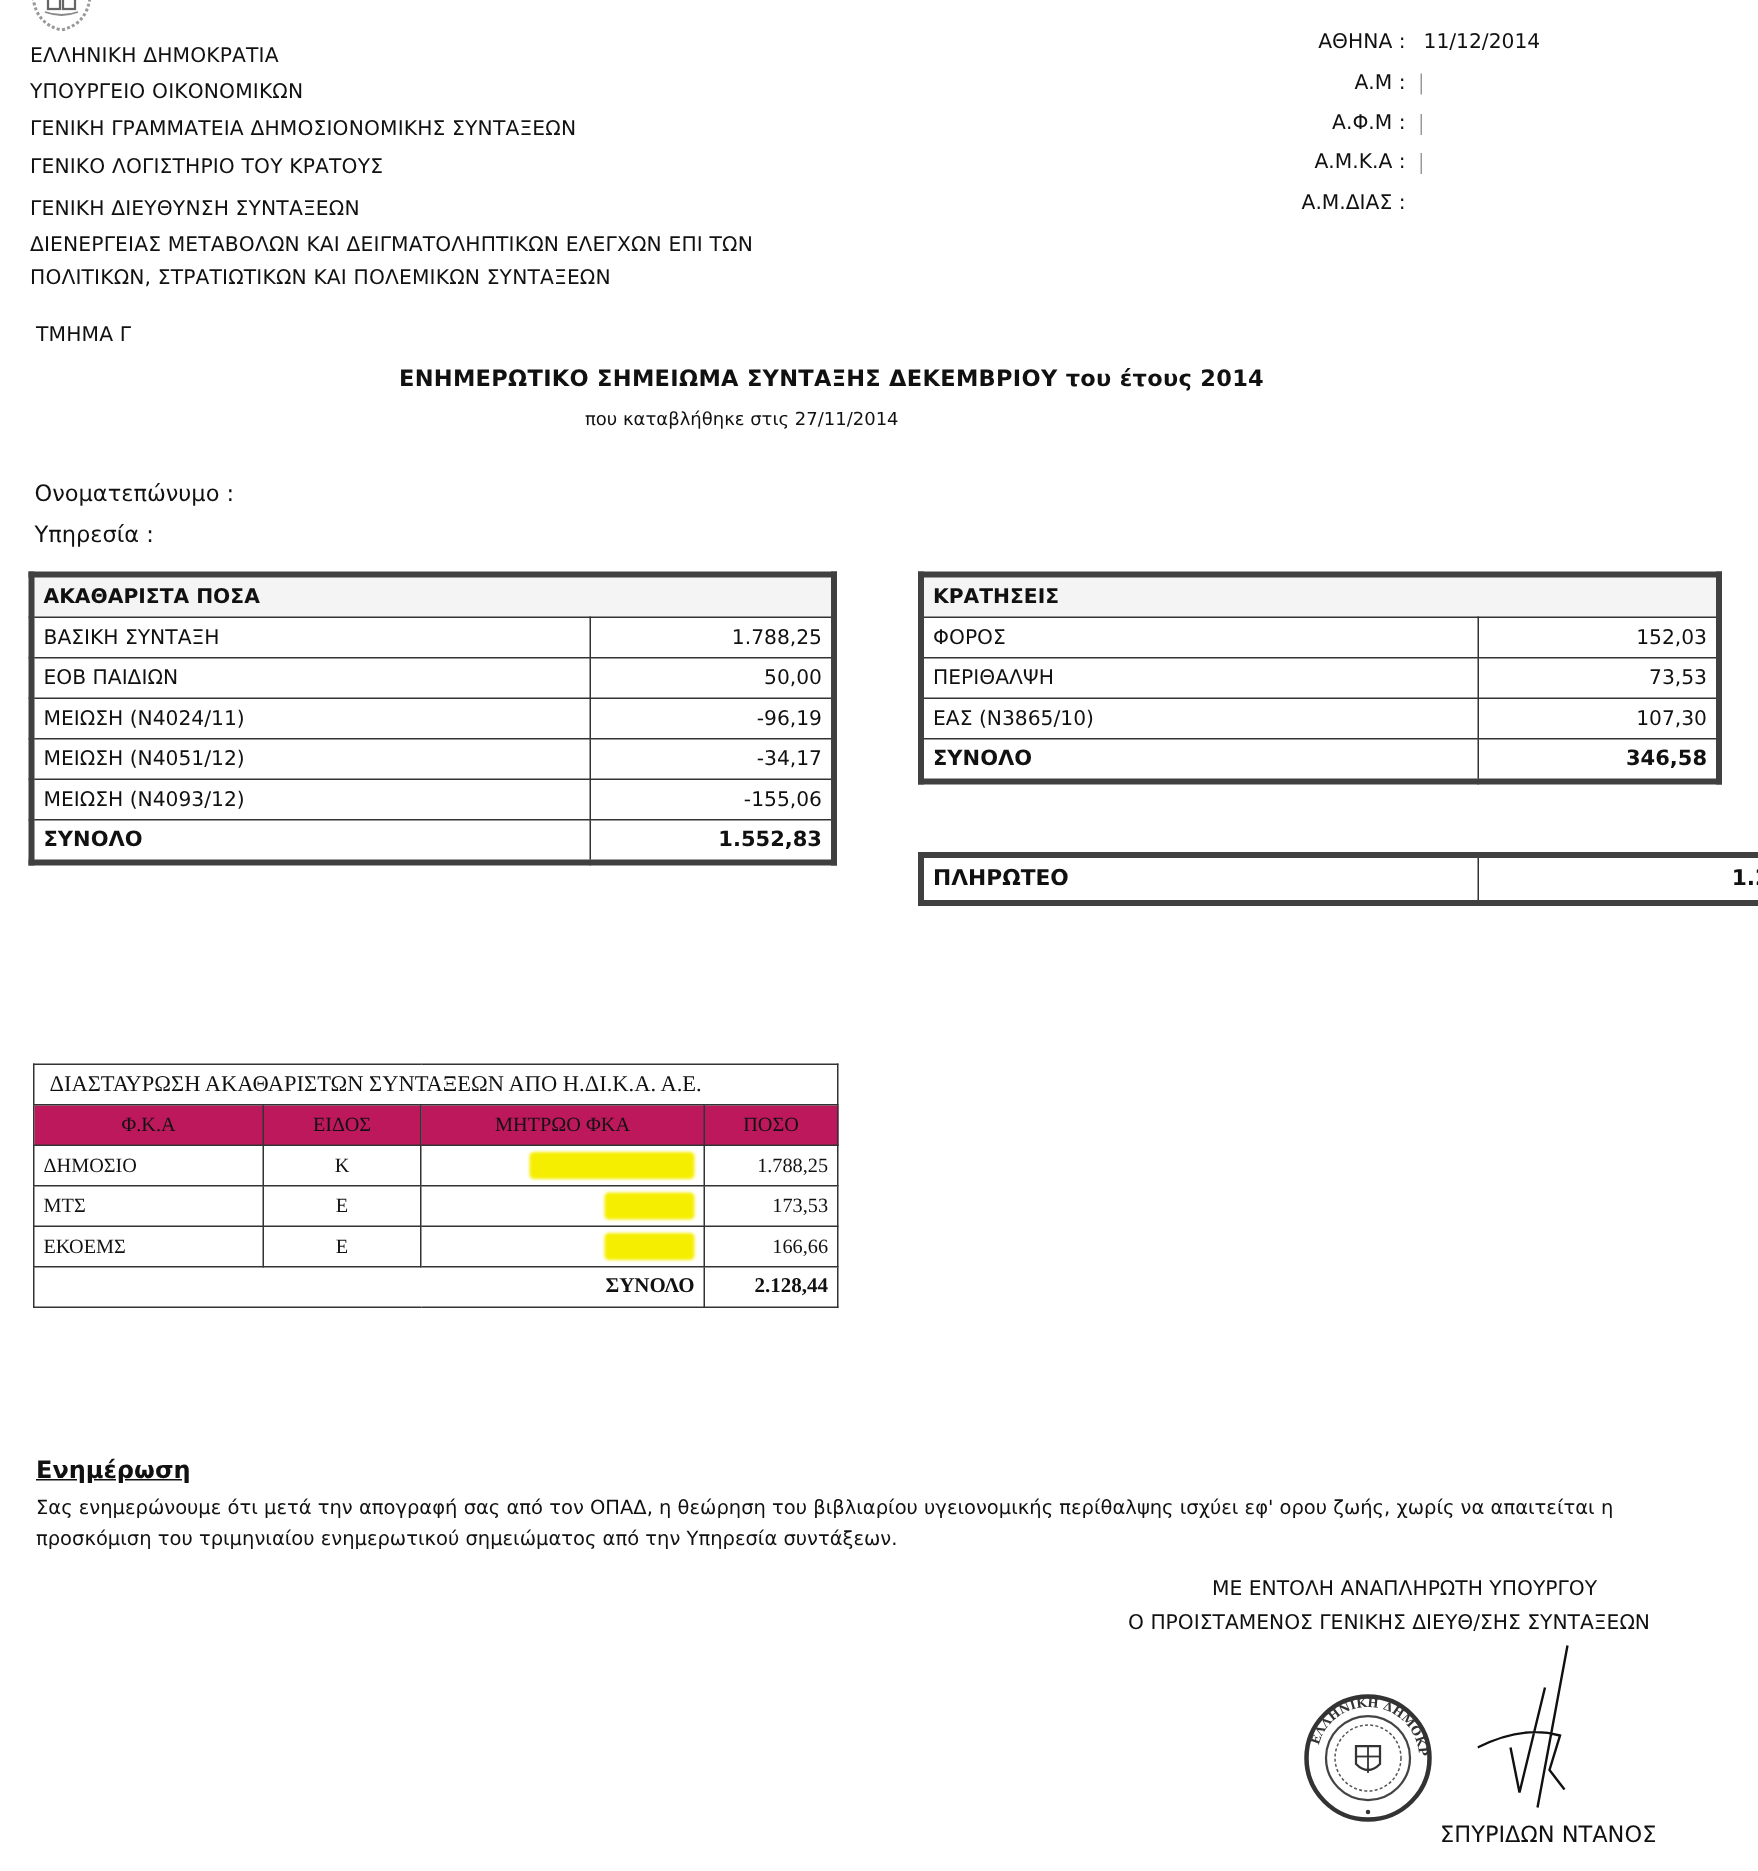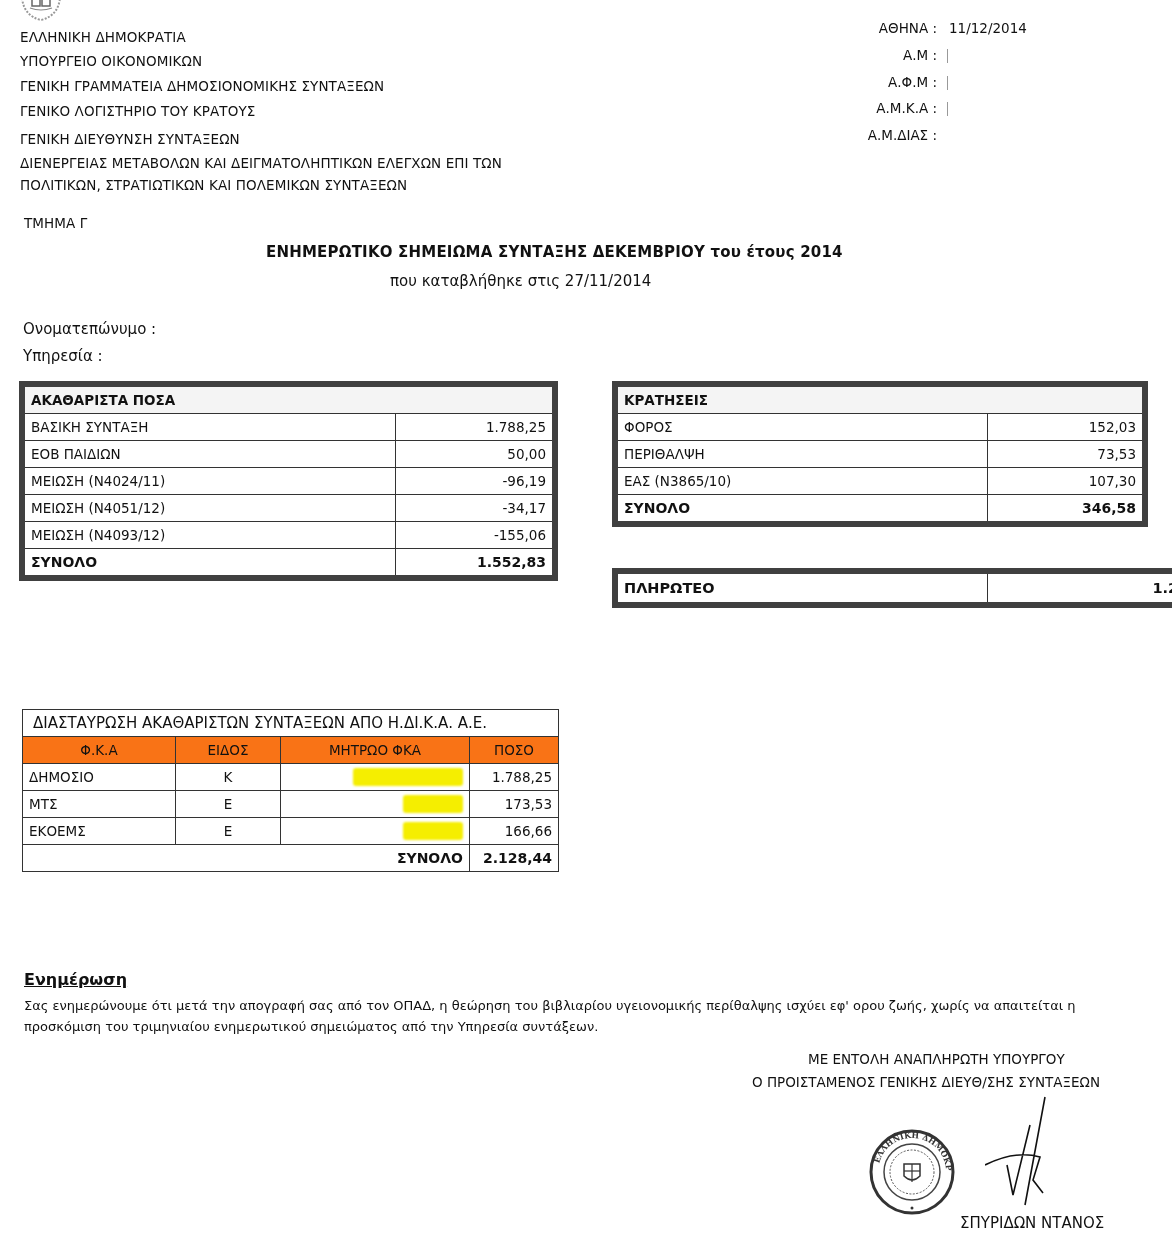--- a/index.html
+++ b/index.html
@@ -10,42 +10,42 @@
   }
   .abs { position: absolute; }
   .logo { left: 18px; top: -8px; width: 46px; height: 30px; }
   .hdr-line { position: absolute; left: 20px; font-size: 13.5px; letter-spacing: 0.1px; white-space: nowrap; }
   .right-info { position: absolute; left: 840px; top: 20px; width: 330px; font-size: 13.5px; }
   .ri-row { position: absolute; display: flex; white-space: nowrap; }
   .ri-label { width: 97px; text-align: right; }
   .ri-val { margin-left: 12px; }
   .ri-mask { width: 6px; height: 14px; margin-left: 10px; margin-top: 2px; border-left: 1px solid #999; }
   .title { position: absolute; left: 266px; top: 243px; font-weight: bold; font-size: 15px; white-space: nowrap; letter-spacing: 0.2px; }
-  .subtitle { position: absolute; left: 390px; top: 272px; font-size: 15px; white-space: nowrap; }
+  .subtitle { position: absolute; left: 390px; top: 272px; font-size: 12px; white-space: nowrap; }
   .field { position: absolute; left: 23px; font-size: 15px; white-space: nowrap; }
 
   table.box { position: absolute; border-collapse: collapse; font-size: 13.5px; }
   table.box td { border: 1px solid #333; padding: 0 6px; height: 26px; white-space: nowrap; }
   table.box td.num { text-align: right; }
   table.box tr.head td { font-weight: bold; background: #f4f4f4; }
   table.box tr.total td { font-weight: bold; font-size: 14px; }
-  table.box.outer { border: 6px solid #404040; }
+  table.box.outer { border: 4px solid #404040; }
 
   #t-gross { left: 19px; top: 381px; width: 539px; }
   #t-gross td.lbl { width: 358px; }
   #t-ded { left: 612px; top: 381px; width: 536px; }
   #t-ded td.lbl { width: 357px; }
   #t-pay { left: 612px; top: 568px; width: 624px; }
   #t-pay td { height: 28px; font-weight: bold; font-size: 14.5px; }
   #t-pay td.lbl { width: 357px; }
 
   #t-cross { left: 22px; top: 709px; width: 537px; font-size: 13.5px; }
-  #t-cross td { height: 26px; }
+  #t-cross td { height: 26px; font-family: Liberation Serif, serif; }
   #t-cross tr.caption td { font-size: 15px; font-weight: normal; background: #fff; text-align: left; padding-left: 10px; }
-  #t-cross tr.colhead td { background: #f97316; text-align: center; }
+  #t-cross tr.colhead td { background: #be185d; text-align: center; }
   #t-cross td.center { text-align: center; }
   .masked { display: inline-block; width: 70px; height: 18px; background: #f5ee00; vertical-align: middle; border-radius: 3px; filter: blur(1px); }
 
   .note-title { position: absolute; left: 24px; top: 970px; font-size: 16px; font-weight: bold; text-decoration: underline; }
   .note-text { position: absolute; left: 24px; top: 995px; width: 1130px; font-size: 13px; line-height: 21px; }
 
   .sign1 { position: absolute; left: 808px; top: 1051px; font-size: 13.5px; white-space: nowrap; }
   .sign2 { position: absolute; left: 752px; top: 1074px; font-size: 13.5px; white-space: nowrap; }
   .signer { position: absolute; left: 960px; top: 1214px; font-size: 15px; white-space: nowrap; }
   .seal { position: absolute; left: 868px; top: 1128px; width: 88px; height: 88px; }

